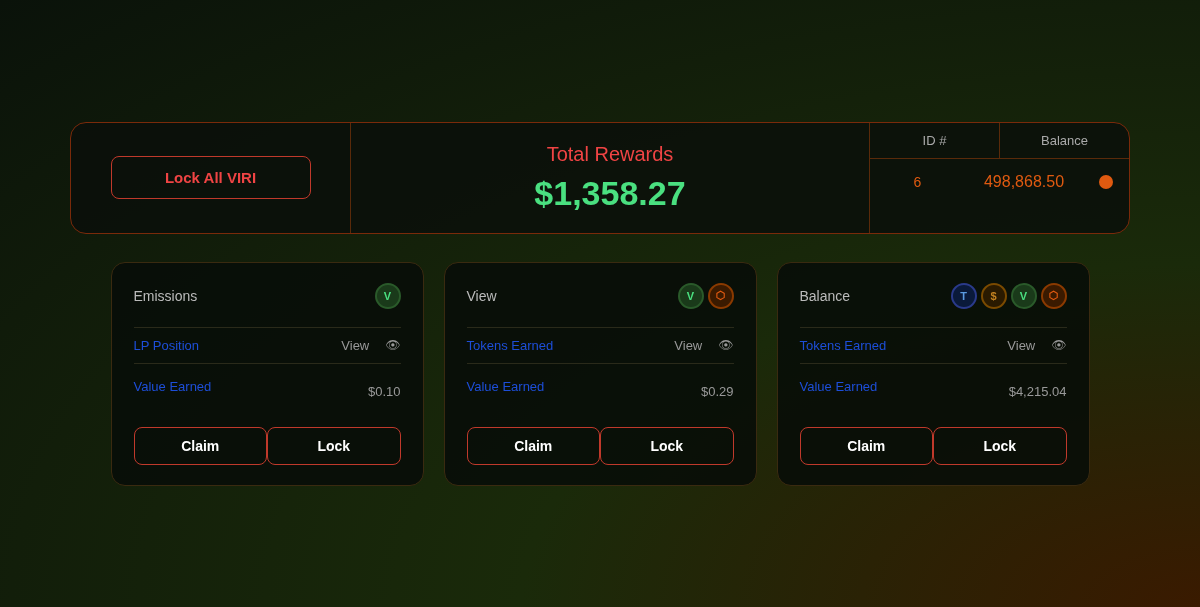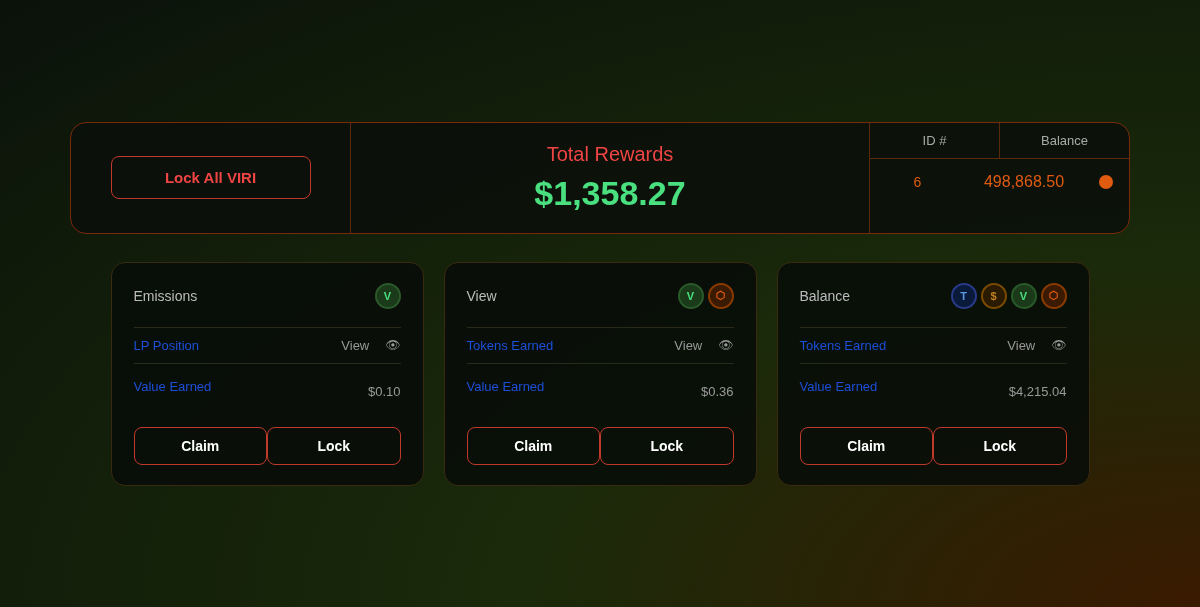--- a/index.html
+++ b/index.html
@@ -306,21 +306,21 @@
     </div>
     <div class="card-row">
       <span class="card-row-label">Tokens Earned</span>
       <span class="view-link">
         <span>View</span>
         <span class="eye-icon">👁</span>
       </span>
     </div>
     <div class="card-row">
       <span class="card-row-label">Value Earned</span>
-      <span class="value-earned-val">$0.36</span>
+      <span class="value-earned-val">$0.29</span>
     </div>
     <div class="card-buttons">
       <button class="btn-card">Claim</button>
       <button class="btn-card">Lock</button>
     </div>
   </div>
 
   <div class="card">
     <div class="card-header">
       <span class="card-title">Balance</span>

